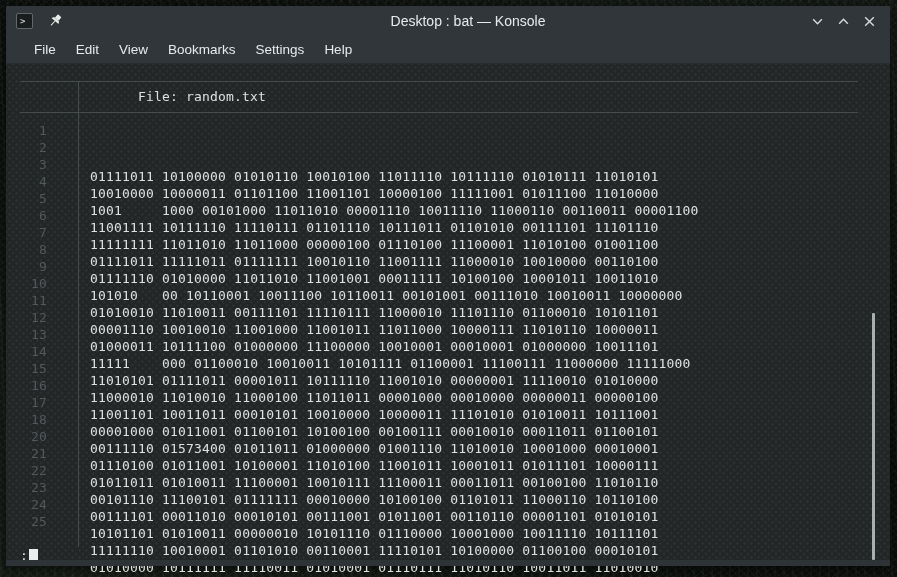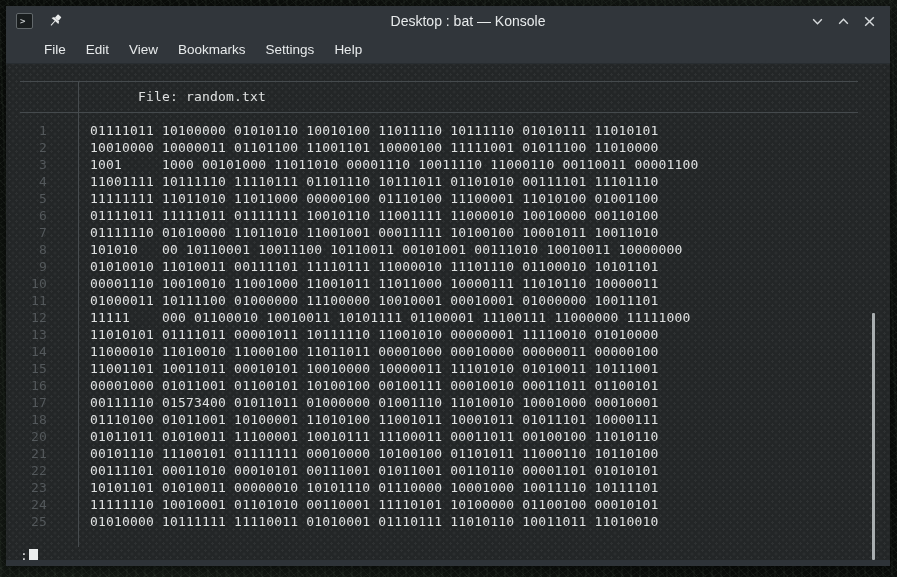--- a/index.html
+++ b/index.html
@@ -48,21 +48,21 @@
     position:absolute;left:0;right:0;text-align:center;
     color:var(--chrome-text);font-size:14px;pointer-events:none;padding-left:40px;
   }
   .titlebar-right{margin-left:auto;display:flex;align-items:center;gap:13px;padding-right:14px;z-index:2;}
   .winbtn{width:13px;height:13px;display:block;cursor:pointer;}
   
   .menubar{
     position:absolute;left:0;top:30px;width:100%;height:28px;
     background:var(--chrome-bg);
     border-bottom:1px solid #282d31;
-    display:flex;align-items:center;padding-left:28px;
+    display:flex;align-items:center;padding-left:18px;
   }
   .menu-item{
     color:var(--chrome-text);font-size:13.5px;padding:4px 10px;cursor:pointer;
   }
   
   .terminal{
     position:absolute;left:0;top:58px;width:100%;height:496px;
     background-color:var(--terminal-bg);
     background-image:
       radial-gradient(rgba(255,255,255,.05) 1px, transparent 1.2px),
@@ -73,21 +73,21 @@
     font-size:13px;letter-spacing:.18px;line-height:17px;color:var(--text);
   }
   .rule{position:absolute;left:14px;width:838px;height:0;border-top:1px solid var(--grid-line);}
   .rule-top{top:17px;}
   .rule-bottom{top:48px;}
   .vline{position:absolute;left:72px;top:17px;height:466px;width:0;border-left:1px solid var(--grid-line);}
   .file-label{position:absolute;left:84px;top:24px;white-space:pre;margin-left:48px;}
   .rows{position:absolute;left:0;top:58px;width:100%;}
   .row{display:flex;height:17px;}
   .ln{width:41px;text-align:right;color:var(--line-number);white-space:pre;}
-  .txt{padding-left:43px;white-space:pre;}
+  .txt{padding-left:43px;white-space:pre;margin-top:46px;}
   .prompt-row{position:absolute;left:14px;top:483px;height:17px;display:flex;align-items:center;}
   .prompt-symbol{white-space:pre;}
   .cursor{display:inline-block;width:9px;height:14px;background:var(--cursor);margin-left:1px;}
   .scrollbar-handle{position:absolute;left:866px;top:249px;width:3px;height:247px;background:var(--scrollbar);border-radius:1px;}
   
   .bottom-frame{position:absolute;left:0;bottom:0;width:100%;height:6px;background:#2e3338;}
 </style>
 </head>
 <body>
 

